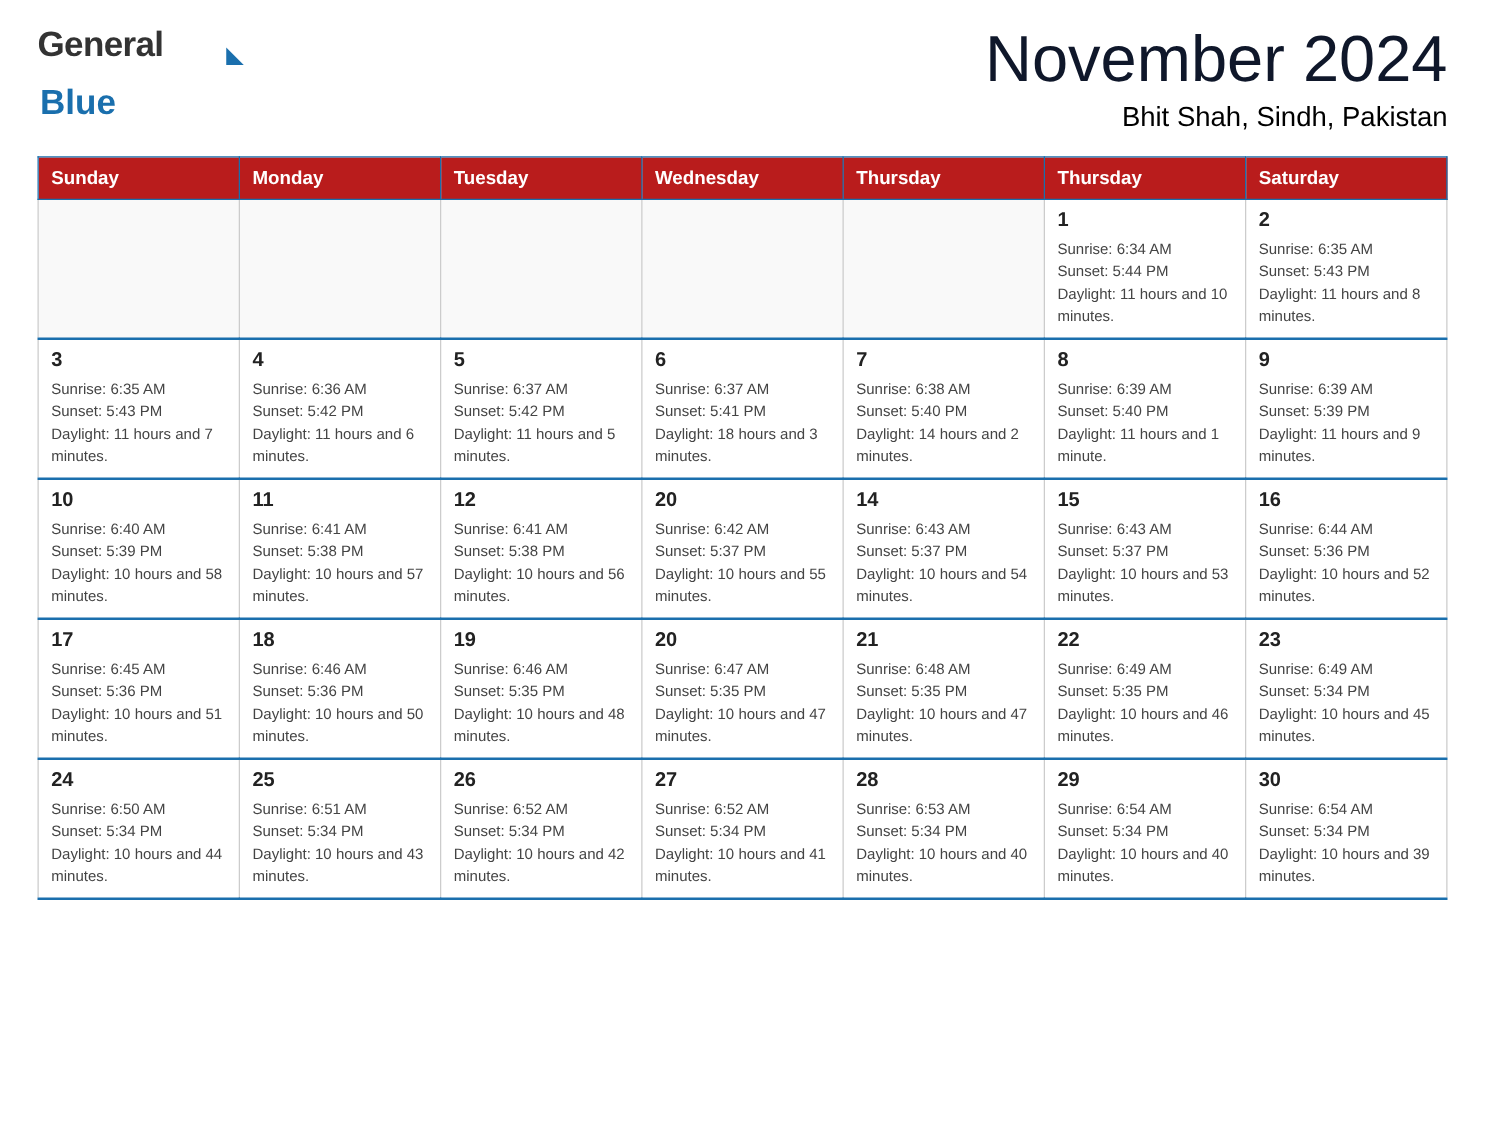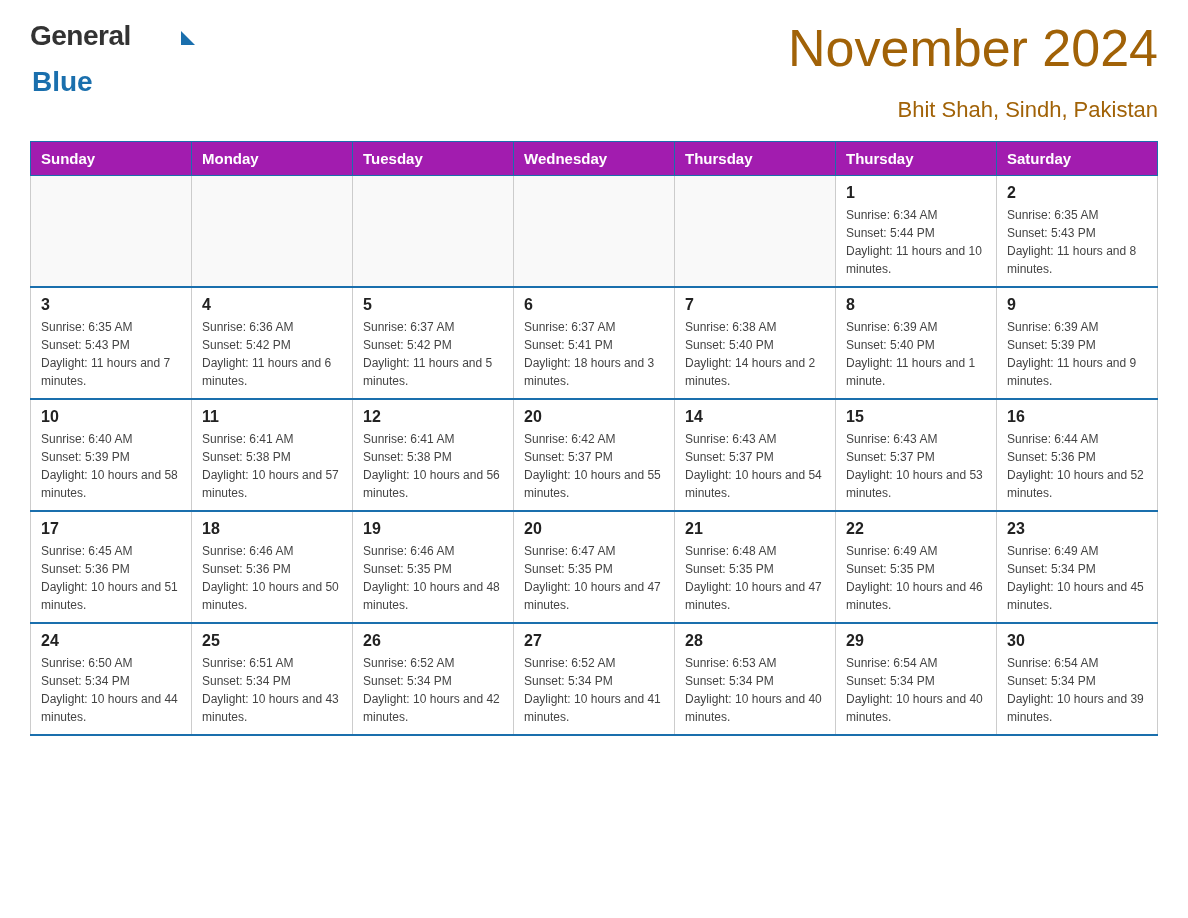--- a/index.html
+++ b/index.html
@@ -17,21 +17,21 @@
       justify-content: space-between;
       margin-bottom: 18px;
     }
     #logo {
       display: flex;
       flex-direction: column;
       align-items: flex-start;
     }
     #logo-top {
       display: flex;
-      align-items: center;
+      align-items: flex-end;
       gap: 48px;
     }
     .logo-general {
       font-size: 28px;
       font-weight: bold;
       color: #333;
       letter-spacing: -0.5px;
     }
     .logo-triangle {
       width: 0;
@@ -48,35 +48,35 @@
       color: #1a6fad;
       margin-left: 2px;
       margin-top: 14px;
     }
     #title-block {
       text-align: right;
     }
     #month-year {
       font-size: 52px;
       font-weight: normal;
-      color: #a16207;
+      color: #0f172a;
       line-height: 1.1;
     }
     #location {
       font-size: 22px;
-      color: #a16207;
-      margin-top: 20px;
+      color: #000000;
+      margin-top: 4px;
     }
     table {
       width: 100%;
       border-collapse: collapse;
       table-layout: fixed;
     }
     thead tr th {
-      background: #a21caf;
+      background: #b91c1c;
       color: #fff;
       font-size: 15px;
       font-weight: bold;
       padding: 8px 10px;
       text-align: left;
       border: 1px solid #1a6fad;
     }
     tbody tr td {
       vertical-align: top;
       padding: 8px 10px;

